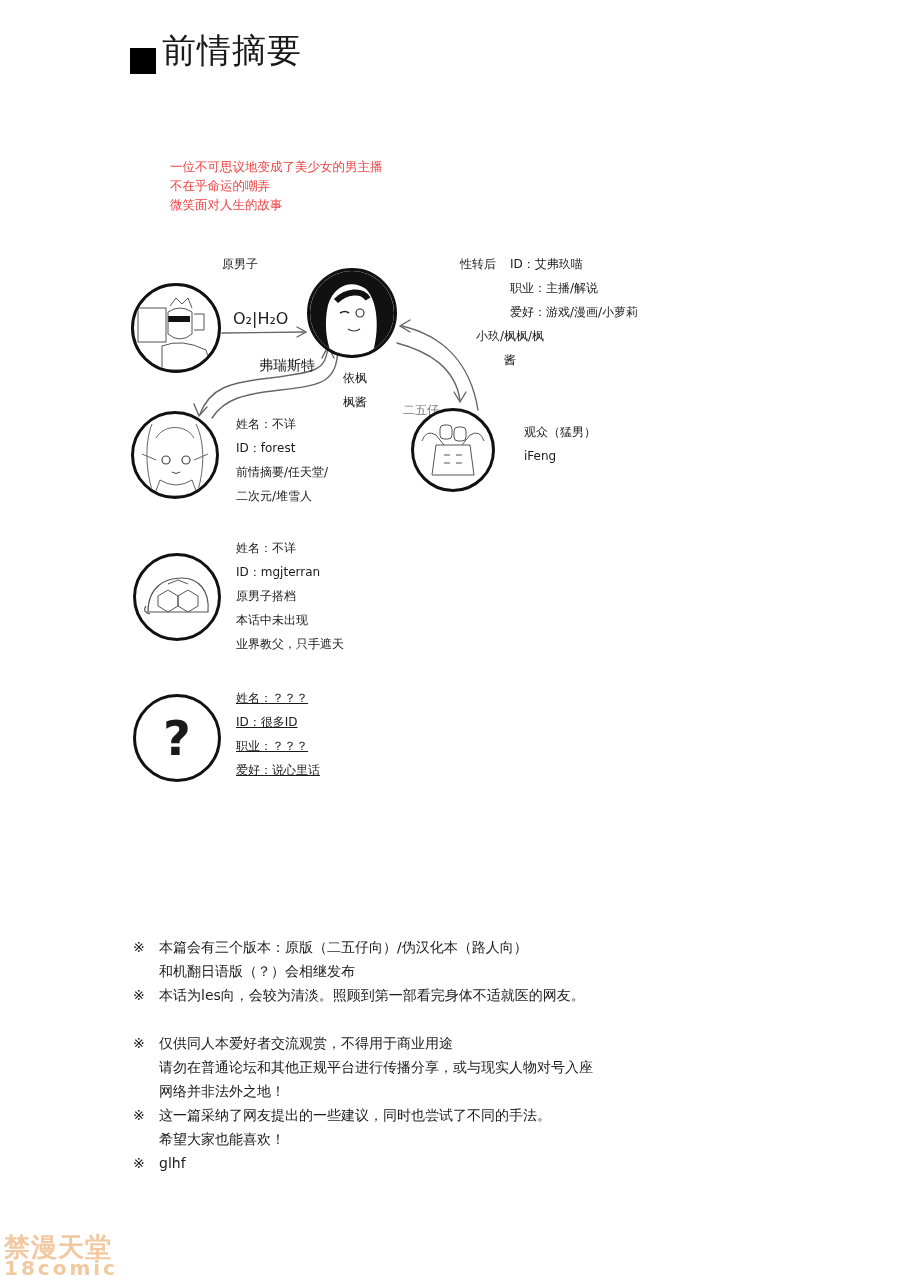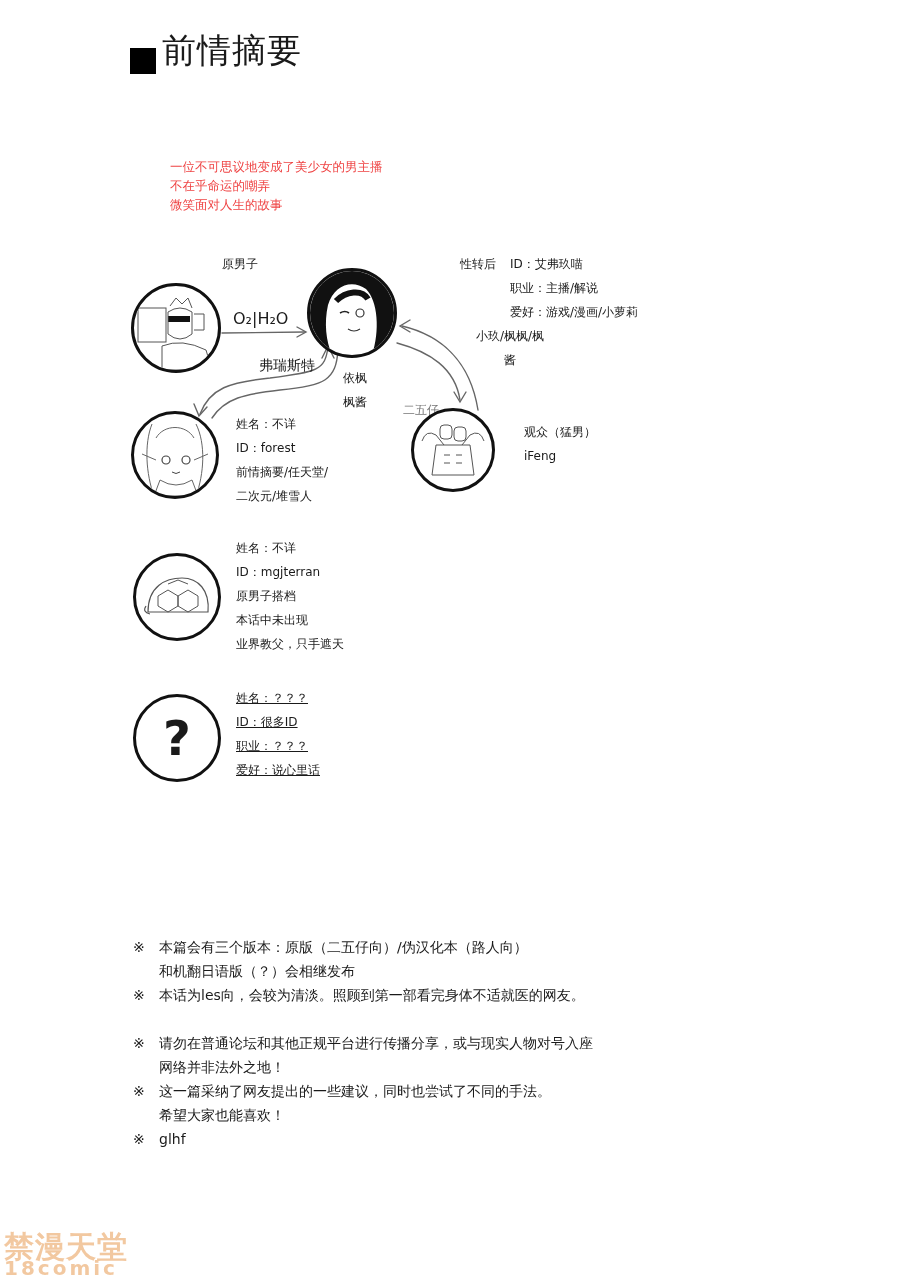--- a/index.html
+++ b/index.html
@@ -10,21 +10,21 @@
   .title .sq { width:26px; height:26px; background:#000; margin-right:6px; }
   .intro { left:136px; top:157px; font-size:12.5px; line-height:19px; color:#ef4444;margin-left:34px; }
   .hand { font-size:12px; line-height:24px; color:#1a1a1a; }
   .circle { border:3px solid #111; border-radius:50%; background:#fff; box-sizing:border-box; overflow:hidden; }
   .notes { left:133px; top:935px; font-size:14px; line-height:24px; color:#1a1a1a; }
   .note { display:flex; }
   .note .mark { width:26px; flex:none; }
   .note .lines div { white-space:nowrap; }
   .gap { height:24px; }
   .wm { left:4px; top:1235px; color:#f0c090; }
-  .wm .a { font-size:30px; font-weight:bold; letter-spacing:1px; color:#f2c8a0; line-height:24px; }
+  .wm .a { font-size:26px; font-weight:bold; letter-spacing:1px; color:#f2c8a0; line-height:24px; }
   .wm .b { font-size:20px; font-weight:bold; letter-spacing:3px; color:#f2c8a0; line-height:18px; }
 </style>
 </head>
 <body>
 
 <div class="abs title">
   <span class="sq"></span>
   <span>前情摘要</span>
 </div>
 
@@ -159,20 +159,21 @@
   <div class="note">
     <span class="mark">※</span>
     <div class="lines">
         <div>本话为les向，会较为清淡。照顾到第一部看完身体不适就医的网友。</div>
       </div>
   </div>
   <div class="gap"></div>
   <div class="note">
     <span class="mark">※</span>
     <div class="lines">
+      <div>仅供同人本爱好者交流观赏，不得用于商业用途</div>
       <div>请勿在普通论坛和其他正规平台进行传播分享，或与现实人物对号入座</div>
       <div>网络并非法外之地！</div>
     </div>
   </div>
   <div class="note">
     <span class="mark">※</span>
     <div class="lines">
       <div>这一篇采纳了网友提出的一些建议，同时也尝试了不同的手法。</div>
       <div>希望大家也能喜欢！</div>
     </div>

